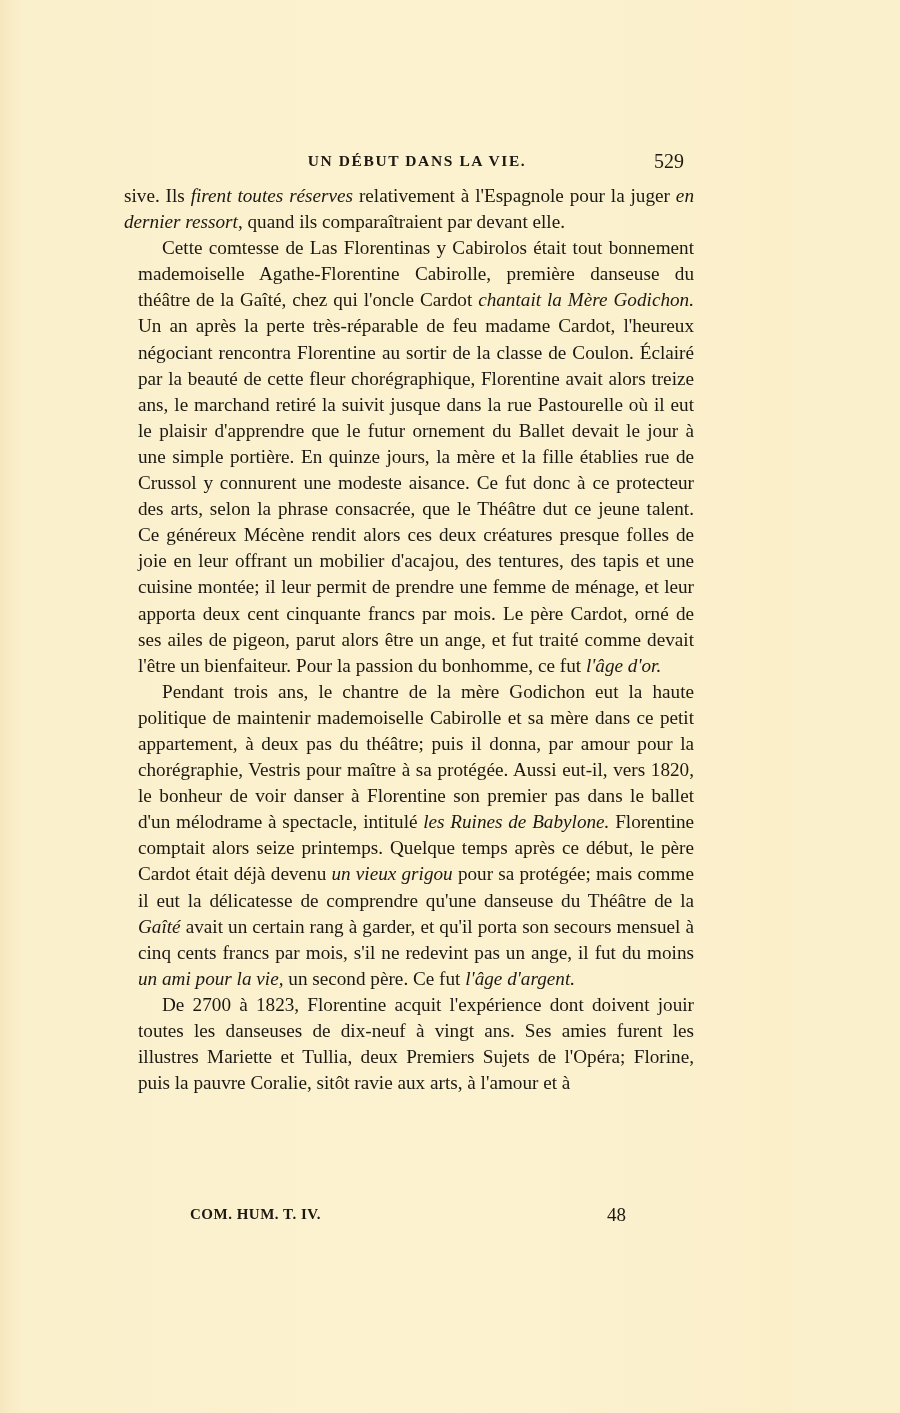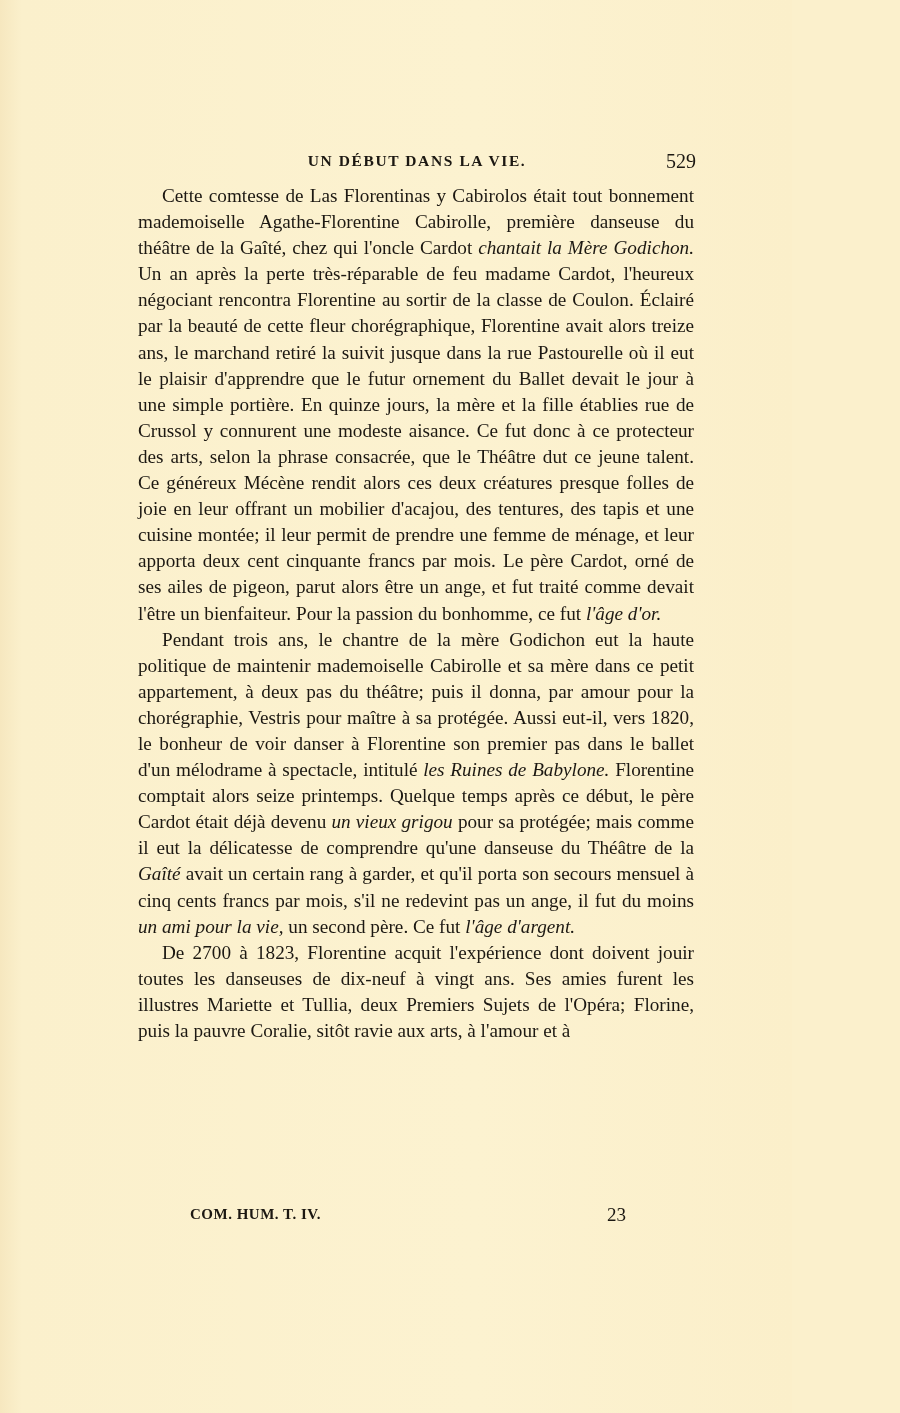--- a/index.html
+++ b/index.html
@@ -16,21 +16,21 @@
   }
   .header {
     position:absolute; left:128px; top:150px; width:568px; height:26px;
   }
   .running-head {
     position:absolute; left:0; right:0; top:2px; text-align:center;
     font-size:15.5px; font-weight:bold; letter-spacing:1.6px;
     padding-left:10px;
   }
   .page-number {
-    position:absolute; right:0; top:0; font-size:20px;
+    position:absolute; right:12px; top:0; font-size:20px;
   }
   .body-text {
     position:absolute; left:124px; top:183px; width:570px;
     font-size:19.2px; line-height:26.1px;
     text-align:justify;
     font-stretch:condensed;
   }
   .body-text p { margin:0; text-indent:0; }
   .body-text p.indent { text-indent:24px;margin-left:14px; }
   .body-text em { font-style:italic; }
@@ -43,22 +43,23 @@
 </head>
 <body>
 
 <div class="page">
   <div class="header">
     <div class="running-head">UN DÉBUT DANS LA VIE.</div>
     <div class="page-number">529</div>
   </div>
 
   <div class="body-text">
+    <p><span>sive. Ils </span><em>firent toutes réserves</em><span> relativement à l'Espagnole pour la juger </span><em>en dernier ressort</em><span>, quand ils comparaîtraient par devant elle.</span></p>
     <p class="indent"><span>Cette comtesse de Las Florentinas y Cabirolos était tout bonnement mademoiselle Agathe-Florentine Cabirolle, première danseuse du théâtre de la Gaîté, chez qui l'oncle Cardot </span><em>chantait la Mère Godichon.</em><span> Un an après la perte très-réparable de feu madame Cardot, l'heureux négociant rencontra Florentine au sortir de la classe de Coulon. Éclairé par la beauté de cette fleur chorégraphique, Florentine avait alors treize ans, le marchand retiré la suivit jusque dans la rue Pastourelle où il eut le plaisir d'apprendre que le futur ornement du Ballet devait le jour à une simple portière. En quinze jours, la mère et la fille établies rue de Crussol y connurent une modeste aisance. Ce fut donc à ce protecteur des arts, selon la phrase consacrée, que le Théâtre dut ce jeune talent. Ce généreux Mécène rendit alors ces deux créatures presque folles de joie en leur offrant un mobilier d'acajou, des tentures, des tapis et une cuisine montée; il leur permit de prendre une femme de ménage, et leur apporta deux cent cinquante francs par mois. Le père Cardot, orné de ses ailes de pigeon, parut alors être un ange, et fut traité comme devait l'être un bienfaiteur. Pour la passion du bonhomme, ce fut </span><em>l'âge d'or.</em></p>
     <p class="indent"><span>Pendant trois ans, le chantre de la mère Godichon eut la haute politique de maintenir mademoiselle Cabirolle et sa mère dans ce petit appartement, à deux pas du théâtre; puis il donna, par amour pour la chorégraphie, Vestris pour maître à sa protégée. Aussi eut-il, vers 1820, le bonheur de voir danser à Florentine son premier pas dans le ballet d'un mélodrame à spectacle, intitulé </span><em>les Ruines de Babylone.</em><span> Florentine comptait alors seize printemps. Quelque temps après ce début, le père Cardot était déjà devenu </span><em>un vieux grigou</em><span> pour sa protégée; mais comme il eut la délicatesse de comprendre qu'une danseuse du Théâtre de la </span><em>Gaîté</em><span> avait un certain rang à garder, et qu'il porta son secours mensuel à cinq cents francs par mois, s'il ne redevint pas un ange, il fut du moins </span><em>un ami pour la vie,</em><span> un second père. Ce fut </span><em>l'âge d'argent.</em></p>
     <p class="indent"><span>De 2700 à 1823, Florentine acquit l'expérience dont doivent jouir toutes les danseuses de dix-neuf à vingt ans. Ses amies furent les illustres Mariette et Tullia, deux Premiers Sujets de l'Opéra; Florine, puis la pauvre Coralie, sitôt ravie aux arts, à l'amour et à</span></p>
   </div>
 
   <div class="footer">
     <div class="signature">COM. HUM. T. IV.</div>
-    <div class="sheet-number">23</div>
+    <div class="sheet-number">48</div>
   </div>
 </div>
 
 </body></html>

